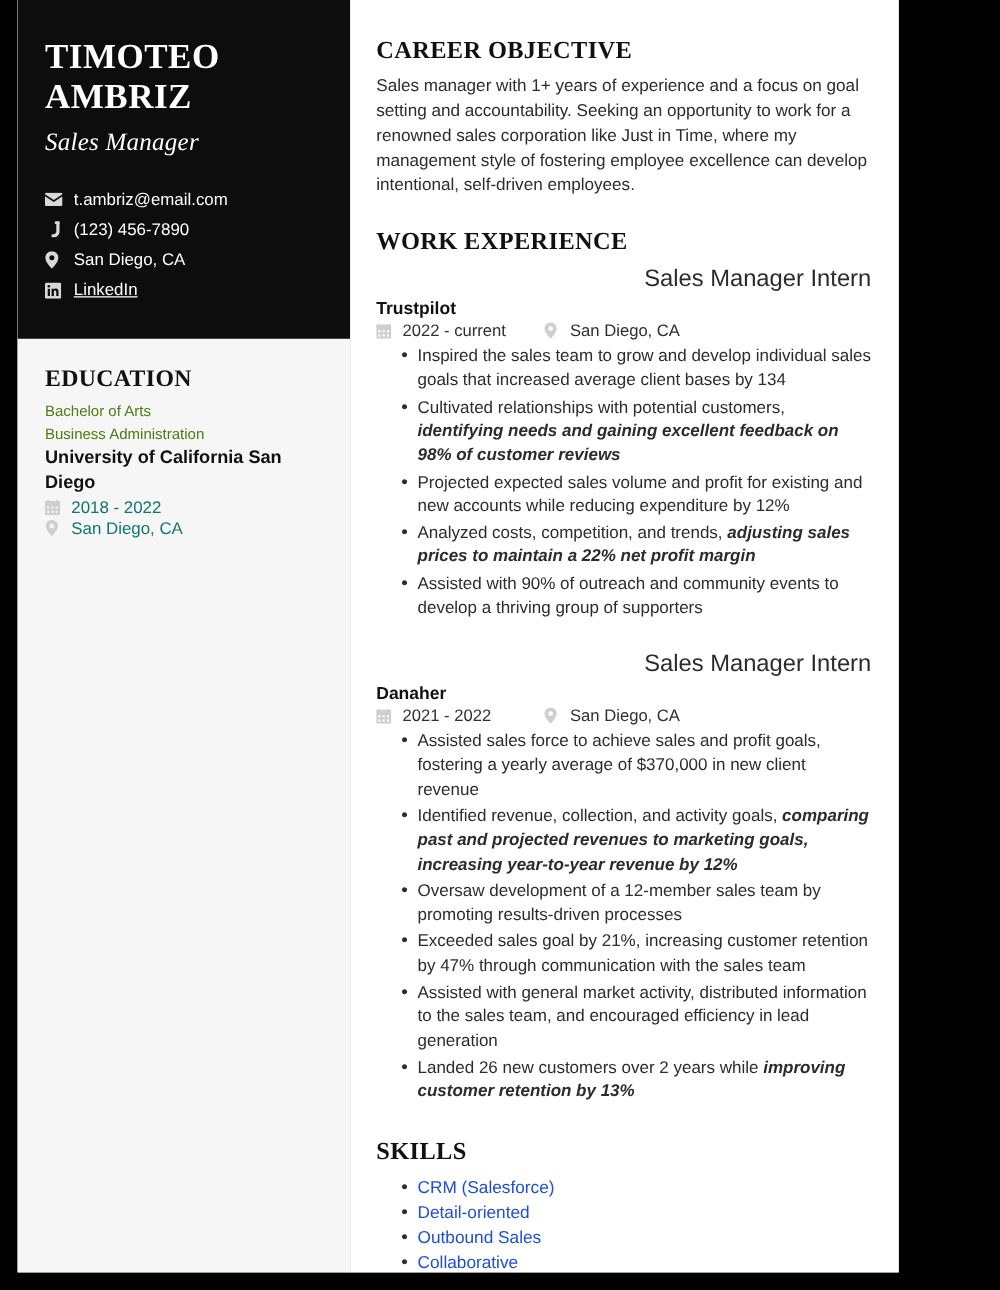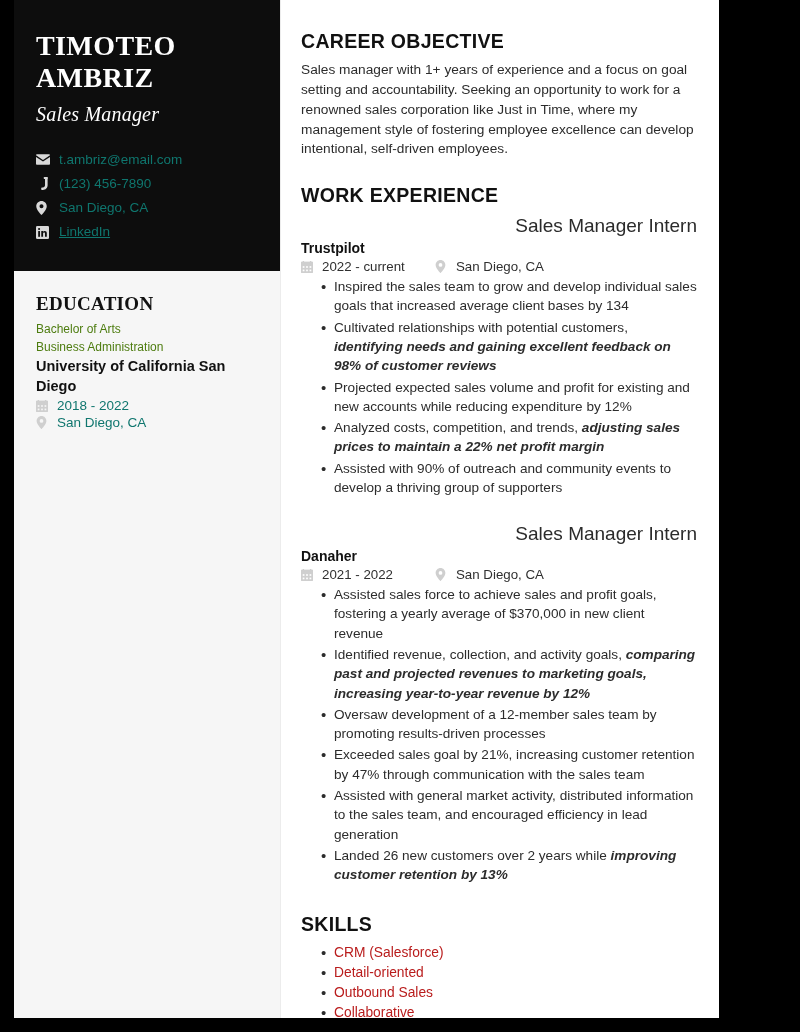--- a/index.html
+++ b/index.html
@@ -47,21 +47,21 @@
     margin-top:8px;
     letter-spacing:0.2px;
   }
   .contacts { margin-top:23px; }
   .contact-row {
     display:flex;
     align-items:center;
     font-size:13.5px;
     line-height:1.6;
     margin-bottom:2.5px;
-    color:#0f766e;
+    color:#ffffff;
   }
   .contact-row .ico {
     width:18px;
     flex:0 0 18px;
     display:flex;
     align-items:center;
     justify-content:flex-start;
     margin-right:5px;
   }
   .contact-row .ico svg { display:block; }
@@ -101,21 +101,21 @@
     margin-right:4px;
   }
 
   
   .main {
     flex:1 1 auto;
     background:#ffffff;
     padding:30px 22px 0 20px;
   }
   .main-heading {
-    font-family:Liberation Sans, sans-serif;
+    font-family:Liberation Serif, serif;
     font-weight:bold;
     font-size:19.5px;
     color:#111111;
     letter-spacing:0.3px;
     margin-bottom:7px;
   }
   .objective {
     font-size:13.7px;
     line-height:1.45;
     color:#2c2c2c;
@@ -180,21 +180,21 @@
   ul.skills {
     list-style:none;
     margin:2px 0 0 0;
     padding:0;
   }
   ul.skills li {
     position:relative;
     padding-left:33px;
     font-size:13.8px;
     line-height:1.47;
-    color:#b91c1c;
+    color:#1d4ed8;
   }
   ul.skills li:before {
     content:"\2022";
     position:absolute;
     left:20px;
     top:-1px;
     font-size:15px;
     color:#2c2c2c;
   }
 </style>

